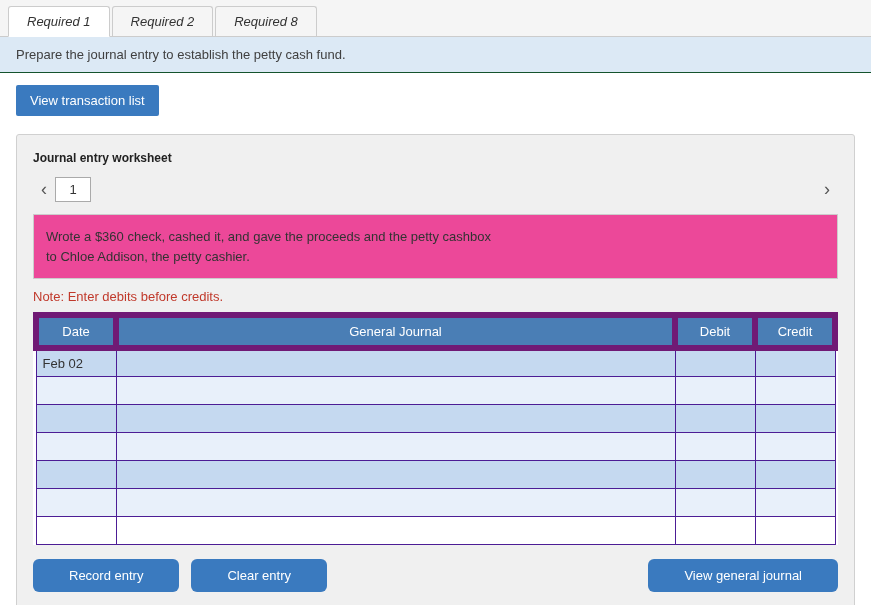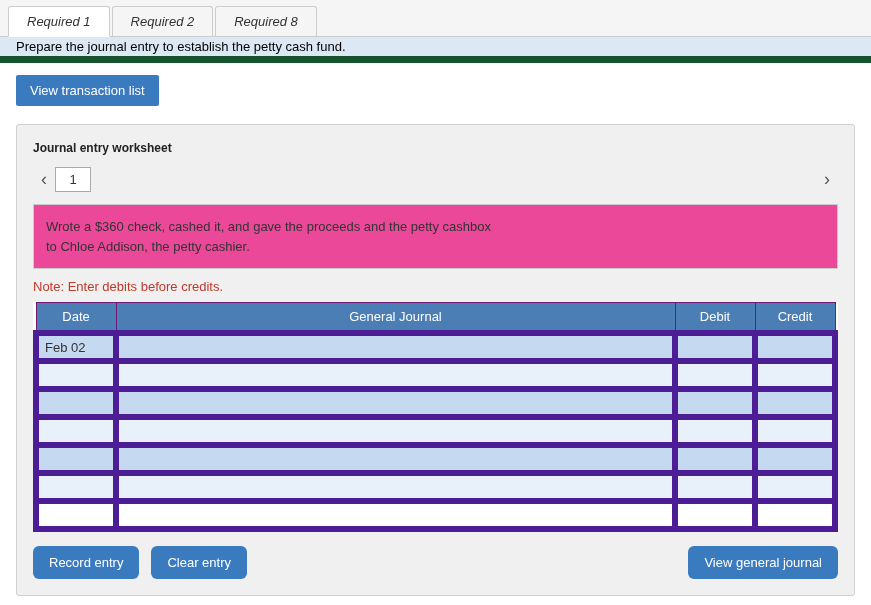--- a/index.html
+++ b/index.html
@@ -32,24 +32,24 @@
     .tab.active {
       background: #fff;
       border-bottom: 1px solid #fff;
       margin-bottom: -1px;
       z-index: 1;
     }
 
     
     .info-bar {
       background: #dce9f5;
-      padding: 2px 16px;
-      font-size: 13px;
-      color: #000000;
-      border-bottom: 7px solid #14532d;
+      padding: 10px 16px;
+      font-size: 13px;
+      color: #404040;
+      border-bottom: 1px solid #14532d;
     }
 
     
     .view-transaction-btn {
       margin: 12px 16px;
       background: #3a7abf;
       color: #fff;
       border: none;
       padding: 8px 14px;
       cursor: pointer;
@@ -123,29 +123,29 @@
       background: #fff;
       margin-bottom: 14px;
     }
     .journal-table th {
       background: #4a7eb5;
       color: #fff;
       text-align: center;
       padding: 6px 8px;
       font-size: 13px;
       font-weight: normal;
-      border: 1px solid #701a75;
+      border: 6px solid #701a75;
     }
     .journal-table th.date-col { width: 80px; }
     .journal-table th.journal-col { }
     .journal-table th.debit-col { width: 80px; }
     .journal-table th.credit-col { width: 80px; }
 
     .journal-table td {
-      border: 6px solid #4c1d95;
+      border: 1px solid #4c1d95;
       padding: 0;
       height: 28px;
       vertical-align: middle;
     }
     .journal-table td.date-cell {
       padding: 2px 6px;
       font-size: 13px;
       text-align: left;
     }
     .journal-table td input {
@@ -171,21 +171,21 @@
     
     .button-row {
       display: flex;
       align-items: center;
       gap: 12px;
     }
     .btn-primary {
       background: #3a7abf;
       color: #fff;
       border: none;
-      padding: 9px 16px;
+      padding: 9px 36px;
       cursor: pointer;
       font-size: 13px;
       border-radius: 6px;
     }
     .btn-right {
       margin-left: auto;
     }
   </style>
 </head>
 <body>

